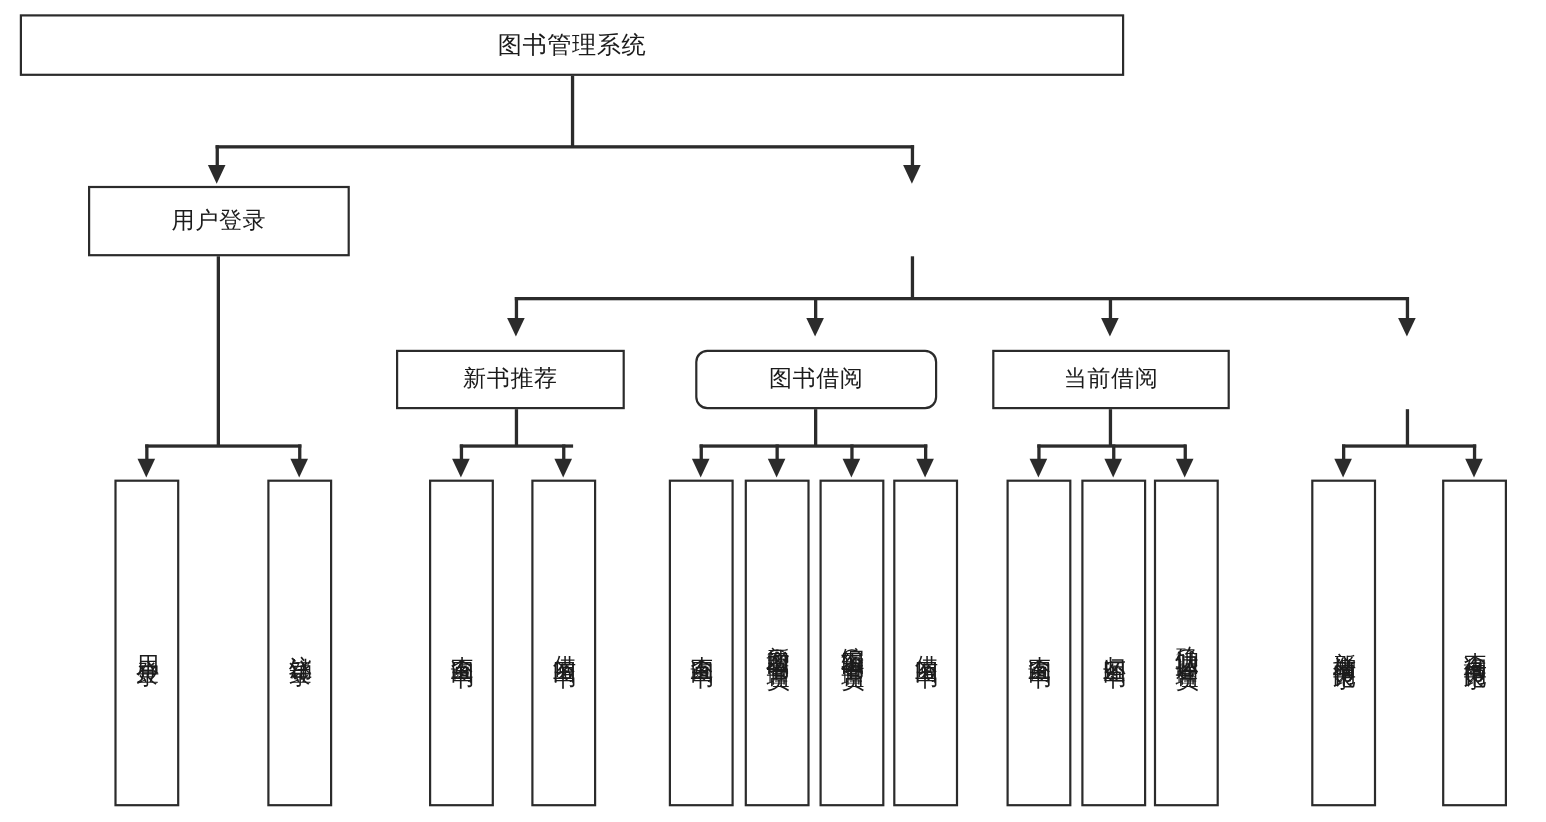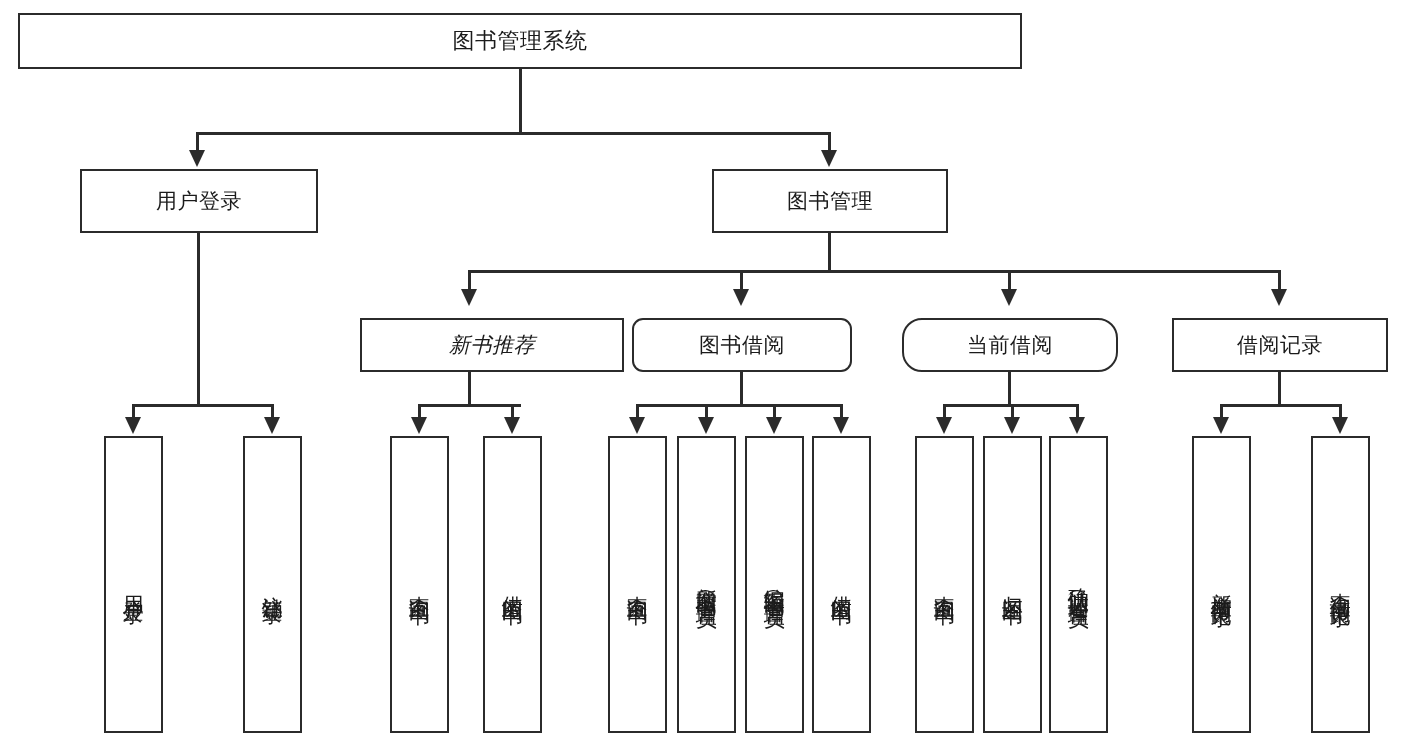--- a/index.html
+++ b/index.html
@@ -94,54 +94,48 @@
 
   <div class="conn v-line" style="left:196px; top:132px; width:3px; height:22px;"></div>
   <div class="arrow" style="left:189px; top:150px;"></div>
   <div class="conn v-line" style="left:828px; top:132px; width:3px; height:22px;"></div>
   <div class="arrow" style="left:821px; top:150px;"></div>
 
   <div class="node h-node" style="left:80px; top:169px; width:238px; height:64px;">
     <span class="node-label">用户登录</span>
   </div>
 
-  <div class="node h-node" style="left:712px; top:169px; width:236px; height:64px;">
-    <span class="node-label">图书管理</span>
-  </div>
 
   <div class="conn v-line" style="left:197px; top:233px; width:3px; height:173px;"></div>
   <div class="conn h-line" style="left:132px; top:404px; width:142px; height:3px;"></div>
   <div class="conn v-line" style="left:132px; top:404px; width:3px; height:15px;"></div>
   <div class="arrow" style="left:125px; top:417px;"></div>
   <div class="conn v-line" style="left:271px; top:404px; width:3px; height:15px;"></div>
   <div class="arrow" style="left:264px; top:417px;"></div>
 
   <div class="conn v-line" style="left:828px; top:233px; width:3px; height:39px;"></div>
   <div class="conn h-line" style="left:468px; top:270px; width:812px; height:3px;"></div>
 
   <div class="conn v-line" style="left:468px; top:270px; width:3px; height:22px;"></div>
   <div class="arrow" style="left:461px; top:289px;"></div>
   <div class="conn v-line" style="left:740px; top:270px; width:3px; height:22px;"></div>
   <div class="arrow" style="left:733px; top:289px;"></div>
   <div class="conn v-line" style="left:1008px; top:270px; width:3px; height:22px;"></div>
   <div class="arrow" style="left:1001px; top:289px;"></div>
   <div class="conn v-line" style="left:1278px; top:270px; width:3px; height:22px;"></div>
   <div class="arrow" style="left:1271px; top:289px;"></div>
 
-  <div class="node h-node" style="left:360px; top:318px; width:264px; height:54px;font-style:italic;">
+  <div class="node h-node" style="left:360px; top:318px; width:208px; height:54px;">
     <span class="node-label">新书推荐</span>
   </div>
   <div class="node h-node" style="left:632px; top:318px; width:220px; height:54px;border-radius:11px;">
     <span class="node-label">图书借阅</span>
   </div>
-  <div class="node h-node" style="left:902px; top:318px; width:216px; height:54px;border-radius:20px;">
+  <div class="node h-node" style="left:902px; top:318px; width:216px; height:54px;">
     <span class="node-label">当前借阅</span>
-  </div>
-  <div class="node h-node" style="left:1172px; top:318px; width:216px; height:54px;">
-    <span class="node-label">借阅记录</span>
   </div>
 
   <div class="conn v-line" style="left:468px; top:372px; width:3px; height:34px;"></div>
   <div class="conn h-line" style="left:418px; top:404px; width:103px; height:3px;"></div>
   <div class="conn v-line" style="left:418px; top:404px; width:3px; height:15px;"></div>
   <div class="arrow" style="left:411px; top:417px;"></div>
   <div class="conn v-line" style="left:511px; top:404px; width:3px; height:15px;"></div>
   <div class="arrow" style="left:504px; top:417px;"></div>
 
   <div class="conn v-line" style="left:740px; top:372px; width:3px; height:34px;"></div>

